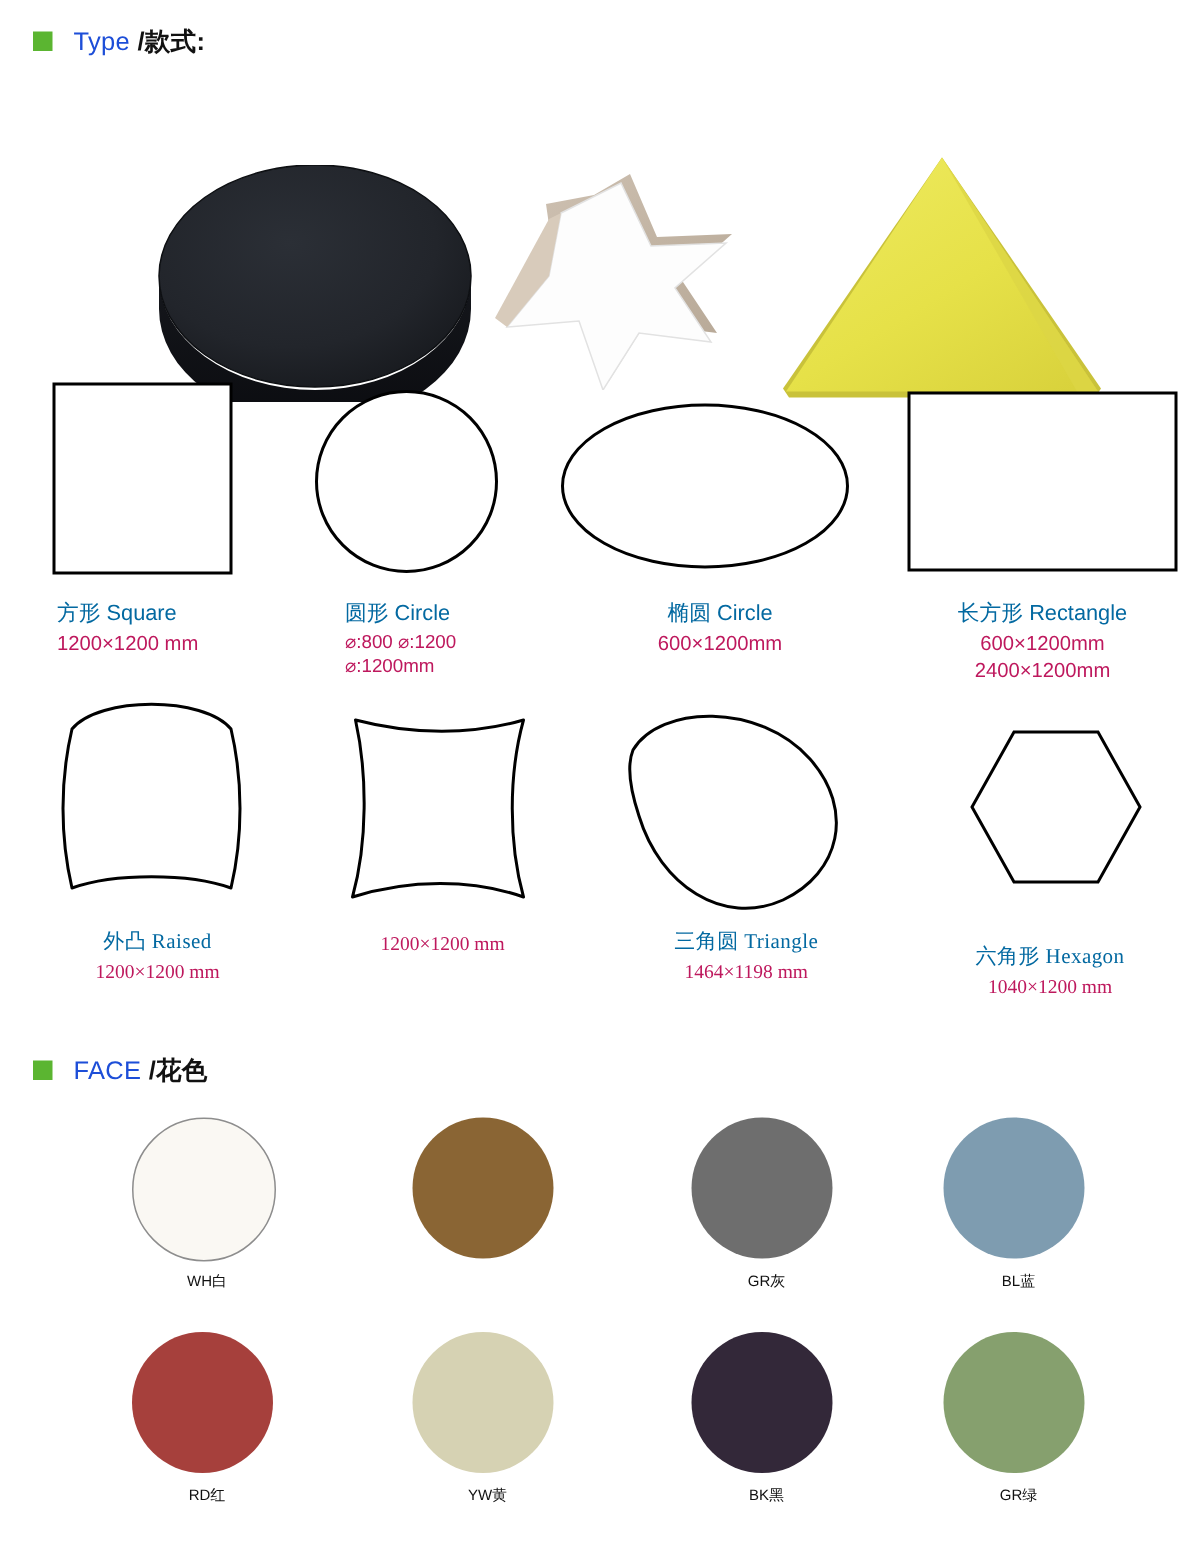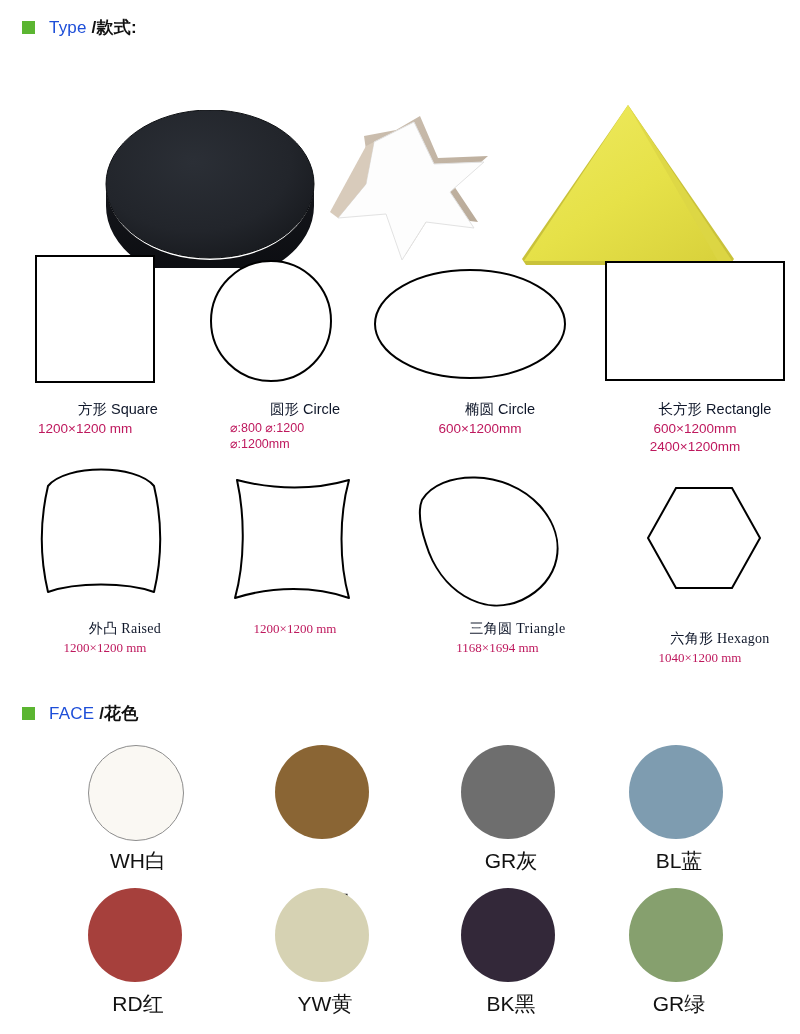--- a/index.html
+++ b/index.html
@@ -82,43 +82,42 @@
     position: absolute;
     text-align: center;
     line-height: 1.35;
     white-space: nowrap;
   }
   .lbl-sans { font-family: "Liberation Sans", sans-serif; }
   .lbl-serif { font-family: "Liberation Serif", serif; }
 
   .lbl-title {
     font-size: 14.5px;
-    color: #0f172a;
-    display: block;
-    margin-left: 40px;
+    color: #0369a1;
+    display: block;
   }
   .lbl-serif .lbl-title { font-size: 14px; letter-spacing: 0.3px; }
   .lbl-dim {
     font-size: 13.5px;
     color: #be185d;
     display: block;
   }
   .lbl-serif .lbl-dim { font-size: 13px; }
 
   
   .swatch-cell { position: absolute; }
   .swatch {
     border-radius: 50%;
     display: block;
   }
   .swatch-label {
     position: absolute;
     width: 100%;
     text-align: center;
-    font-size: 21px;
+    font-size: 10px;
     color: #111111;
     white-space: nowrap;
     font-family: "Liberation Sans", sans-serif;
   }
 </style>
 </head>
 <body>
 
 <div class="section-header" id="header-type">
   <span class="sh-bullet" style="background: rgb(91, 181, 49);"></span>
@@ -234,21 +233,21 @@
       <span class="lbl-dim">1200×1200 mm</span>
     </div>
   </div>
 
   <div class="shape-cell" style="left:390px; top:458px; width:215px;">
     <svg class="shape-art" style="left:20px; top:4px;" width="170" height="150" viewBox="0 0 170 150">
       <path d="M12,38 C30,8 96,6 130,44 C160,78 150,120 112,138 C72,156 30,128 16,82 C10,64 8,48 12,38 Z" fill="#ffffff" stroke="#000000" stroke-width="2" stroke-linejoin="round"></path>
     </svg>
     <div class="lbl lbl-serif" style="left:0px; top:162px; width:215px; text-align:center;">
       <span class="lbl-title">三角圆  Triangle</span>
-      <span class="lbl-dim">1168×1694 mm</span>
+      <span class="lbl-dim">1464×1198 mm</span>
     </div>
   </div>
 
   <div class="shape-cell" style="left:600px; top:458px; width:200px;">
     <svg class="shape-art" style="left:44px; top:24px;" width="120" height="112" viewBox="0 0 120 112">
       <path d="M32,6 L88,6 L116,56 L88,106 L32,106 L4,56 Z" fill="#ffffff" stroke="#000000" stroke-width="2" stroke-linejoin="miter"></path>
     </svg>
     <div class="lbl lbl-serif" style="left:0px; top:172px; width:200px; text-align:center;">
       <span class="lbl-title">六角形  Hexagon</span>
       <span class="lbl-dim">1040×1200 mm</span>

